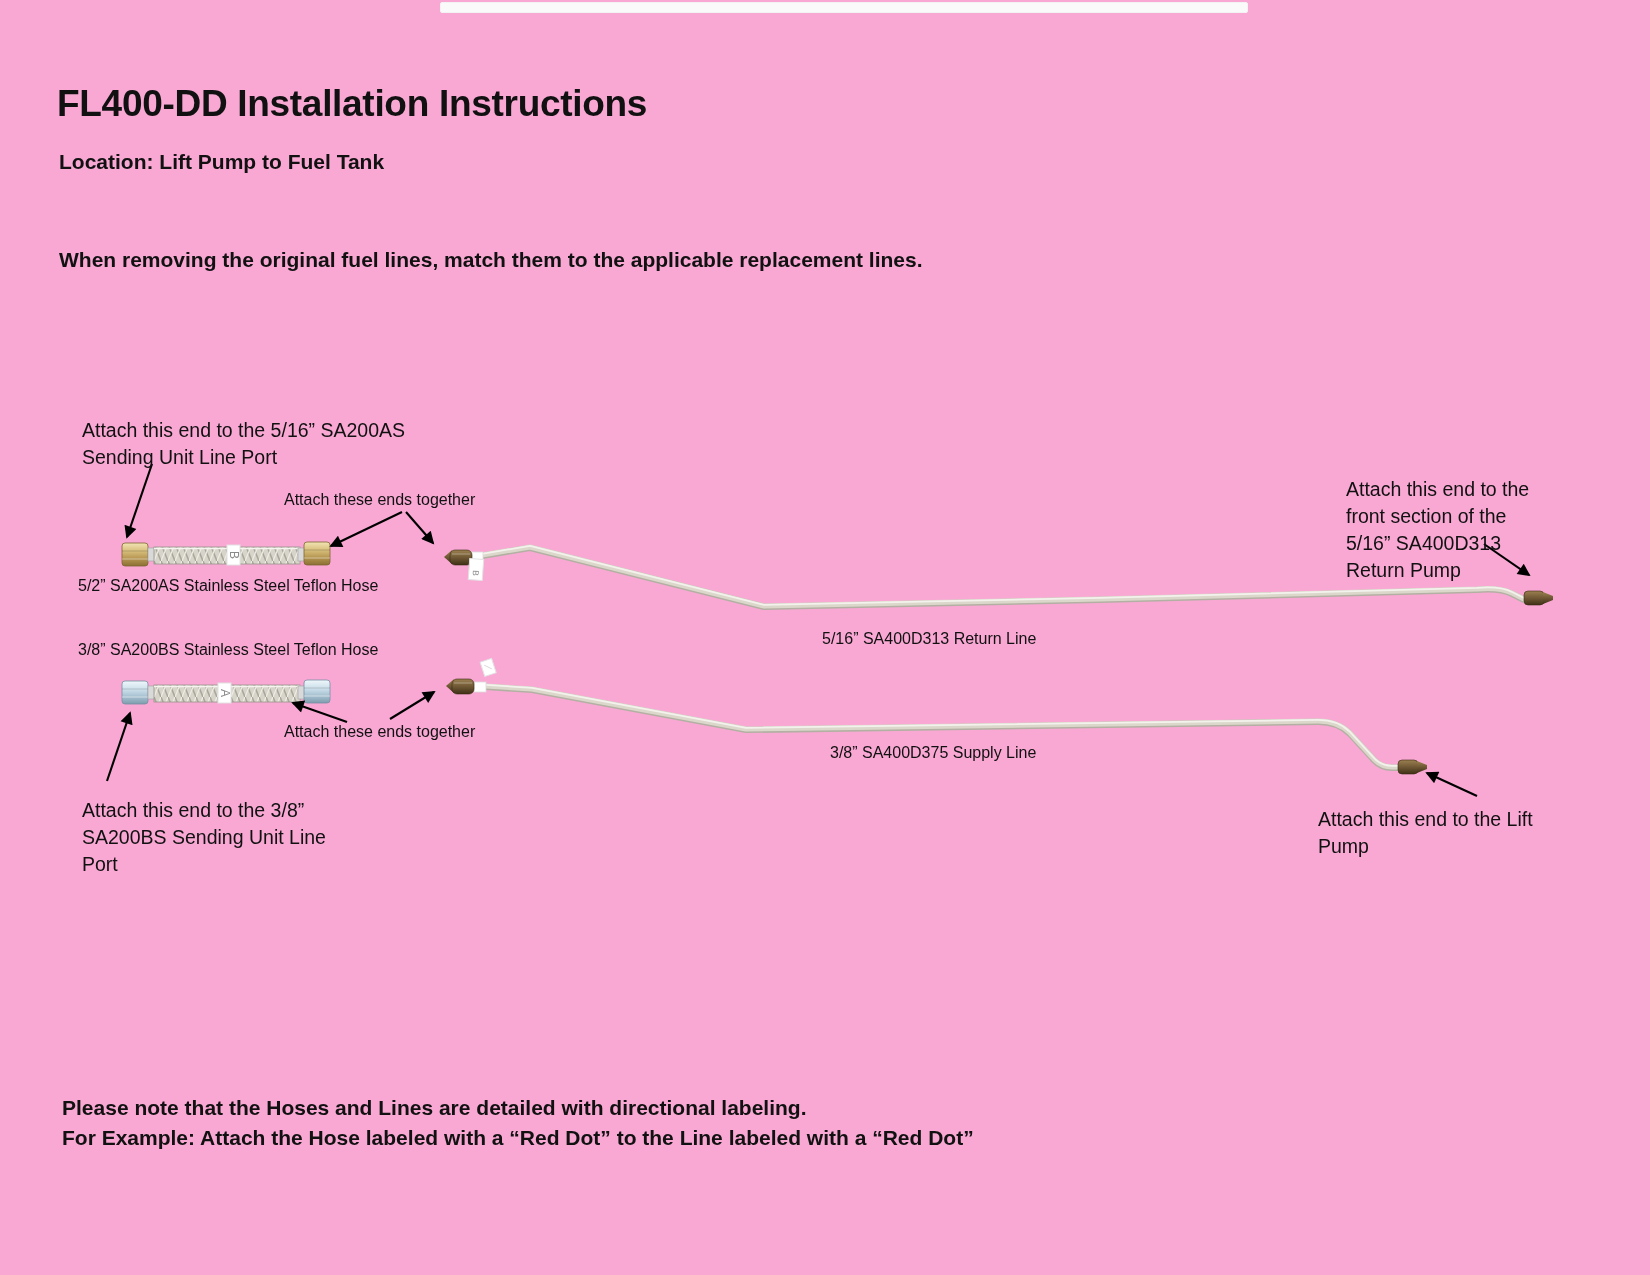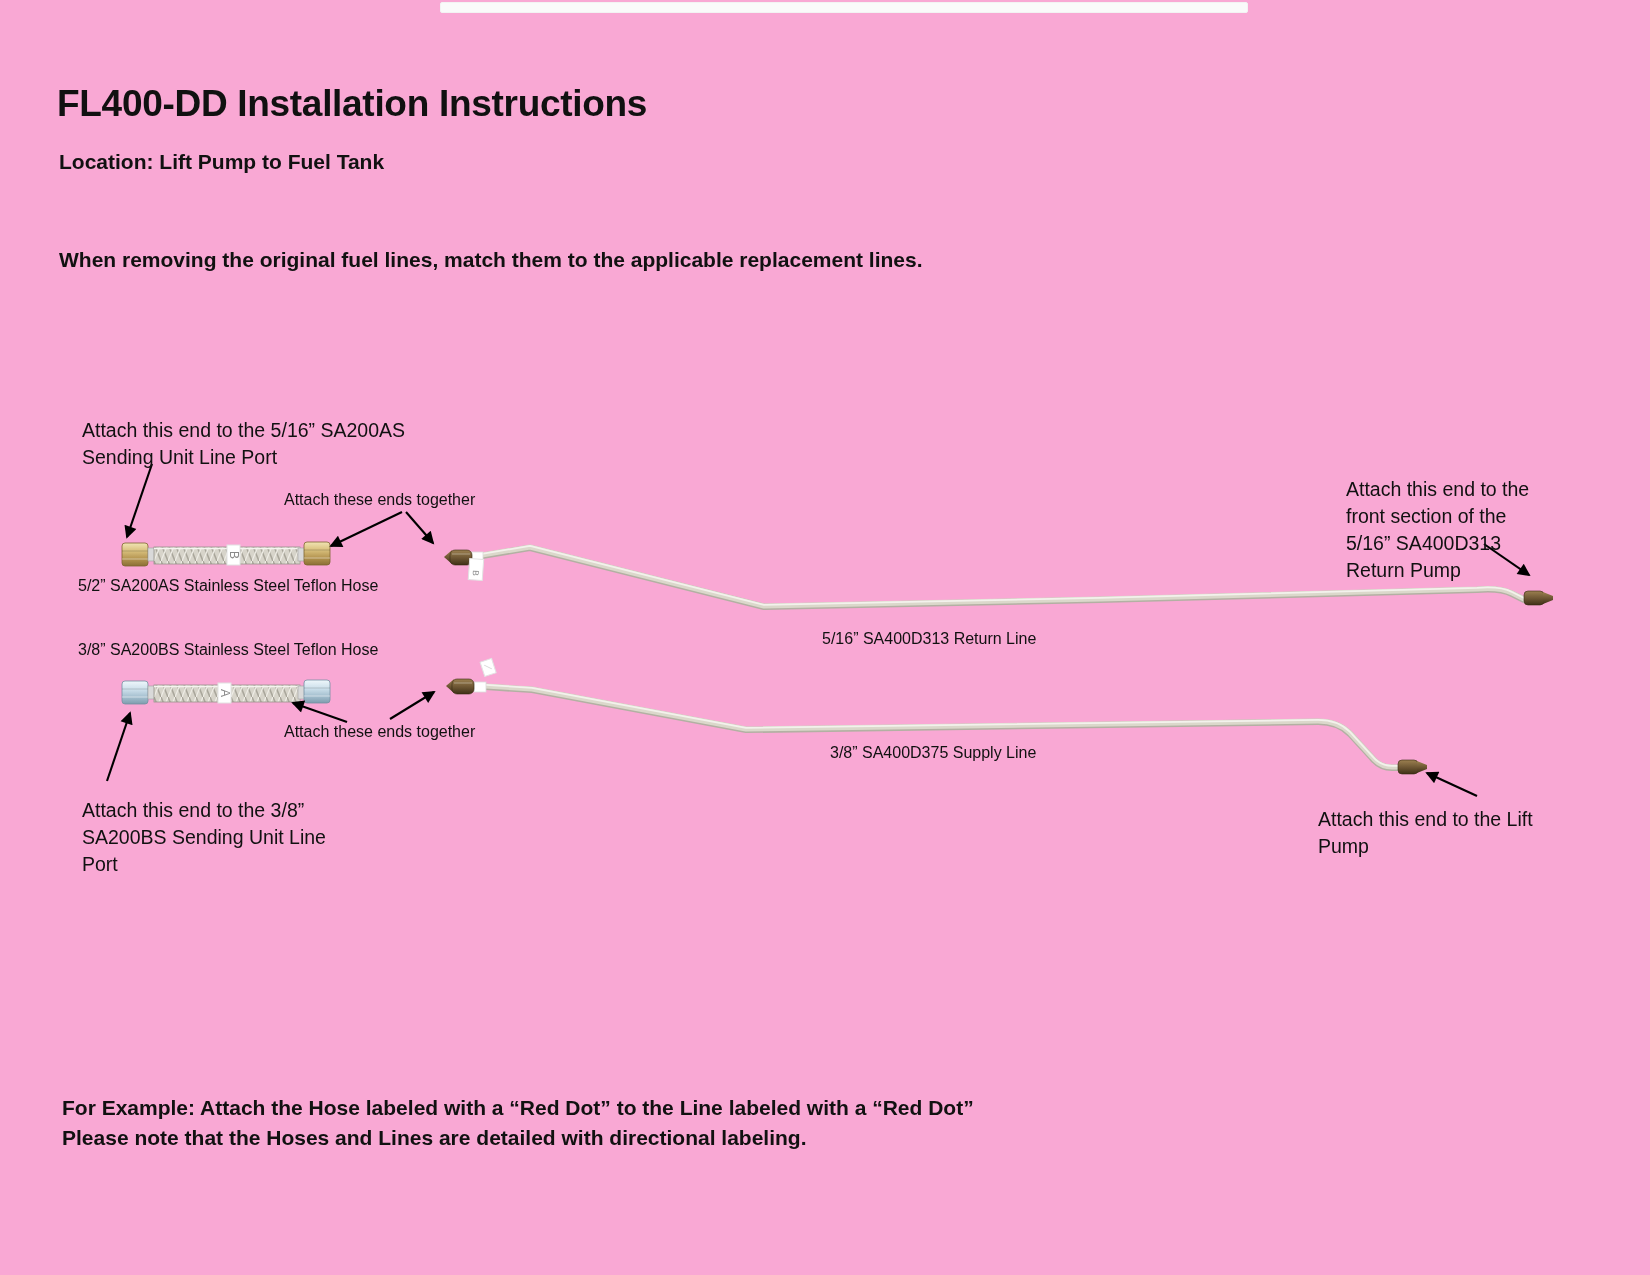--- a/index.html
+++ b/index.html
@@ -170,17 +170,17 @@
     <div class="ann-line">5/16” SA400D313</div>
     <div class="ann-line">Return Pump</div>
   </div>
 
   <div class="wrapblock" style="left:1318px;top:795px;">
     <div class="ann-line">Attach this end to the Lift</div>
     <div class="ann-line">Pump</div>
   </div>
 
   <div class="wrapblock" style="left:62px;top:1082px;">
+    <div class="footer-line">Please note that the Hoses and Lines are detailed with directional labeling.</div>
     <div class="footer-line">For Example: Attach the Hose labeled with a “Red Dot” to the Line labeled with a “Red Dot”</div>
-    <div class="footer-line">Please note that the Hoses and Lines are detailed with directional labeling.</div>
   </div>
 
 </div>
 
 </body></html>

